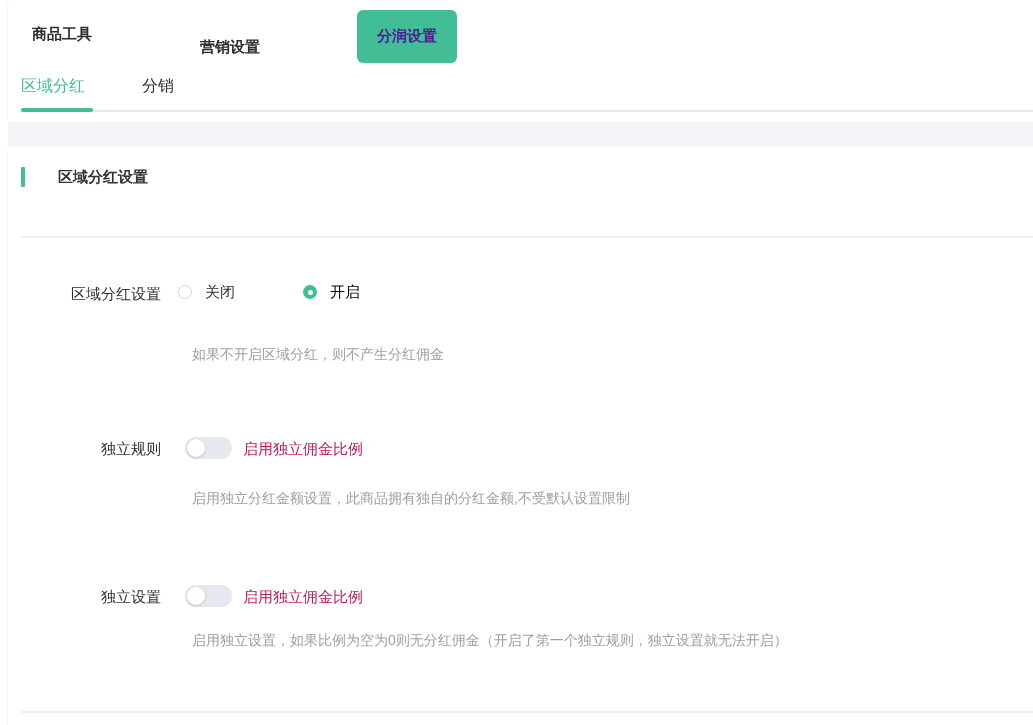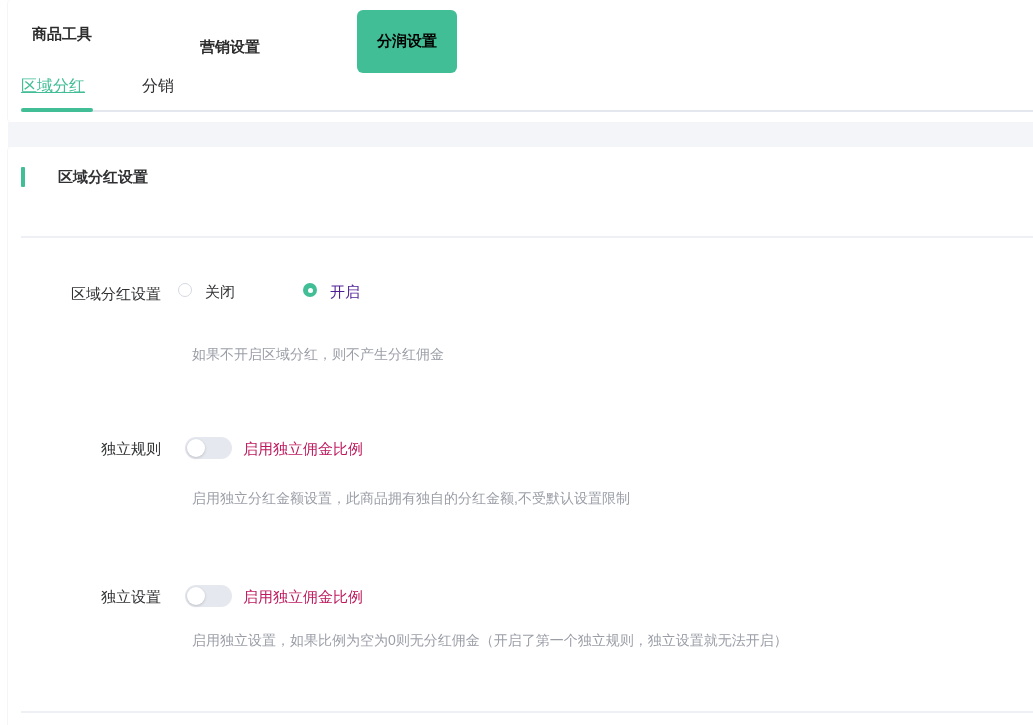--- a/index.html
+++ b/index.html
@@ -5,50 +5,50 @@
   html,body{margin:0;padding:0;background:#ffffff;}
   body{font-family:"Liberation Sans","DejaVu Sans",sans-serif;color:#303133;}
   .screen{position:relative;width:1033px;height:725px;overflow:hidden;background:#ffffff;}
 
   
   .tab-block{position:absolute;left:8px;top:0;right:0;height:122px;background:#fff;
              border-radius:4px 0 0 4px;box-shadow:-1px 0 0 rgba(0,0,0,0.04);}
   .top-tab{position:absolute;top:25px;font-size:15px;font-weight:600;color:#2d2d2d;cursor:pointer;line-height:17px;}
   .top-tab.t1{left:24px;}
   .top-tab.t2{left:192px;margin-top:13px;}
-  .tab-btn{position:absolute;left:349px;top:10px;width:100px;height:63px;background:#42be96;color:#000000;
+  .tab-btn{position:absolute;left:349px;top:10px;width:100px;height:53px;background:#42be96;color:#4c1d95;
            border:none;border-radius:6px;font-size:15px;font-weight:600;cursor:pointer;
            font-family:"Liberation Sans","DejaVu Sans",sans-serif;}
   .sub-tab{position:absolute;top:77px;font-size:16px;color:#303133;cursor:pointer;line-height:18px;}
-  .sub-tab.s1{left:13px;color:#42be96;text-decoration:underline;}
+  .sub-tab.s1{left:13px;color:#42be96;}
   .sub-tab.s2{left:134px;}
   .tabs-divider{position:absolute;left:13px;right:0;top:110px;height:2px;background:#e4e7ed;}
   .active-underline{position:absolute;left:13px;top:108px;width:72px;height:4px;background:#42be96;border-radius:2px;z-index:2;}
 
   
   .gap-band{position:absolute;left:8px;right:0;top:122px;height:25px;background:#f4f5f8;}
 
   
   .card{position:absolute;left:8px;right:0;top:147px;bottom:0;background:#fff;
         border-radius:4px 0 0 0;box-shadow:-1px 0 0 rgba(0,0,0,0.04);}
   .green-bar{position:absolute;left:13px;top:20px;width:4px;height:20px;background:#42be96;border-radius:1px;}
   .section-title{position:absolute;left:26px;top:20px;font-size:15px;font-weight:700;color:#303133;line-height:20px;padding-left:24px;}
   .divider{position:absolute;left:13px;right:0;height:2px;background:#eef0f6;}
   .d1{top:89px;}
   .d2{top:564px;}
 
   
   .form-label{position:absolute;left:0;width:153px;text-align:right;font-size:15px;color:#303133;line-height:18px;}
-  .radio-item{position:absolute;display:flex;cursor:pointer;height:18px;}
+  .radio-item{position:absolute;display:flex;align-items:center;cursor:pointer;height:18px;}
   .radio{width:14px;height:14px;border-radius:50%;border:1px solid #d6d9e0;background:#fff;box-sizing:border-box;flex:0 0 auto;}
   .radio.checked{border:none;background:#42be96;position:relative;}
   .radio.checked::after{content:"";position:absolute;left:50%;top:50%;width:5px;height:5px;
                         margin:-2.5px 0 0 -2.5px;border-radius:50%;background:#fff;}
   .radio-text{margin-left:13px;font-size:15px;color:#303133;line-height:18px;}
-  .radio-text.green{color:#4c1d95;}
+  .radio-text.green{color:#000000;}
 
   .switch{position:absolute;left:177px;width:47px;height:22px;border-radius:11px;background:#e6e8f0;cursor:pointer;}
   .knob{position:absolute;left:2px;top:2px;width:18px;height:18px;border-radius:50%;background:#fff;
         box-shadow:0 1px 3px rgba(0,0,0,0.18);}
   .switch-text{position:absolute;left:235px;font-size:15px;color:#be185d;line-height:18px;}
 
   .help{position:absolute;left:184px;font-size:14px;color:#9b9ea7;line-height:16px;}
 </style>
 </head>
 <body>

